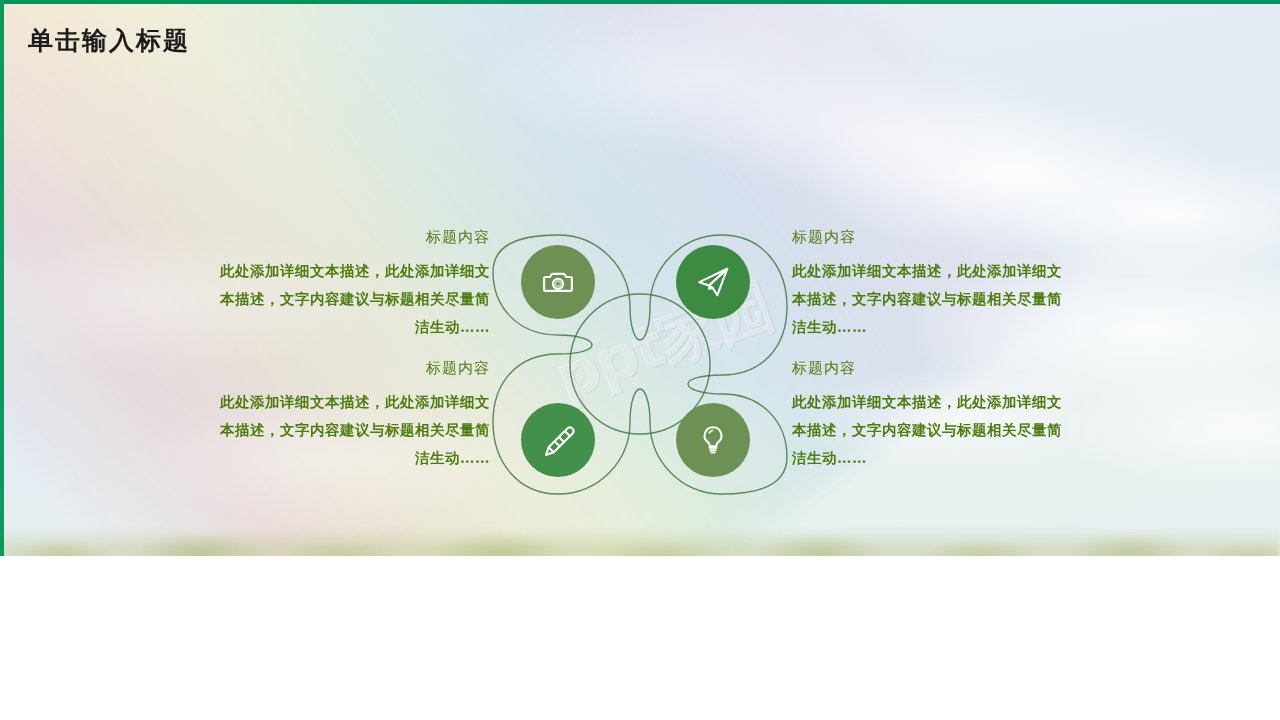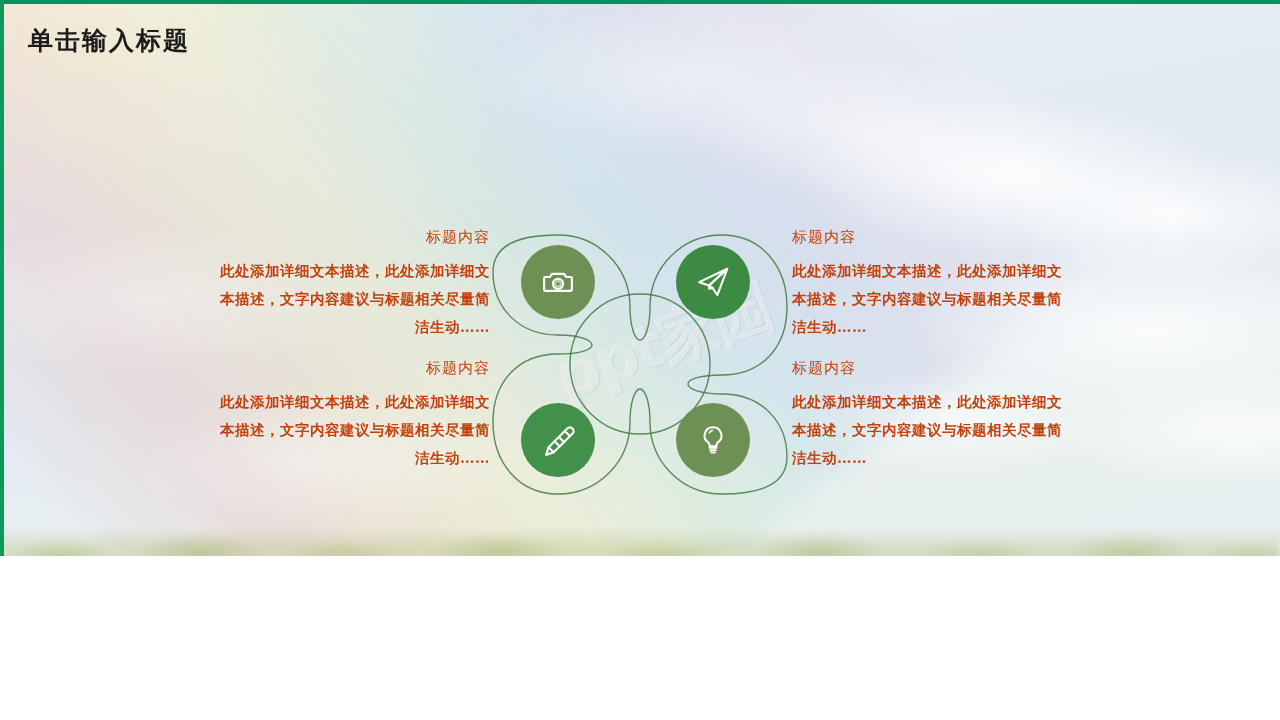--- a/index.html
+++ b/index.html
@@ -189,21 +189,21 @@
   .ic-tr { left: 676px; top: 245px; background: #3d8a43; }
   .ic-bl { left: 521px; top: 403px; background: #429049; }
   .ic-br { left: 676px; top: 403px; background: #6d9154; }
   .icon-circle svg { display: block; }
 
   
   .text-block {
     position: absolute;
     width: 275px;
     z-index: 6;
-    color: #c2410c;
+    color: #4d7c0f;
   }
   .tb-heading {
     font-size: 15px;
     line-height: 22px;
     letter-spacing: 1px;
     margin-bottom: 9px;
     font-family: "DejaVu Serif", "Liberation Serif", serif;
   }
   .tb-body {
     font-size: 14.5px;

